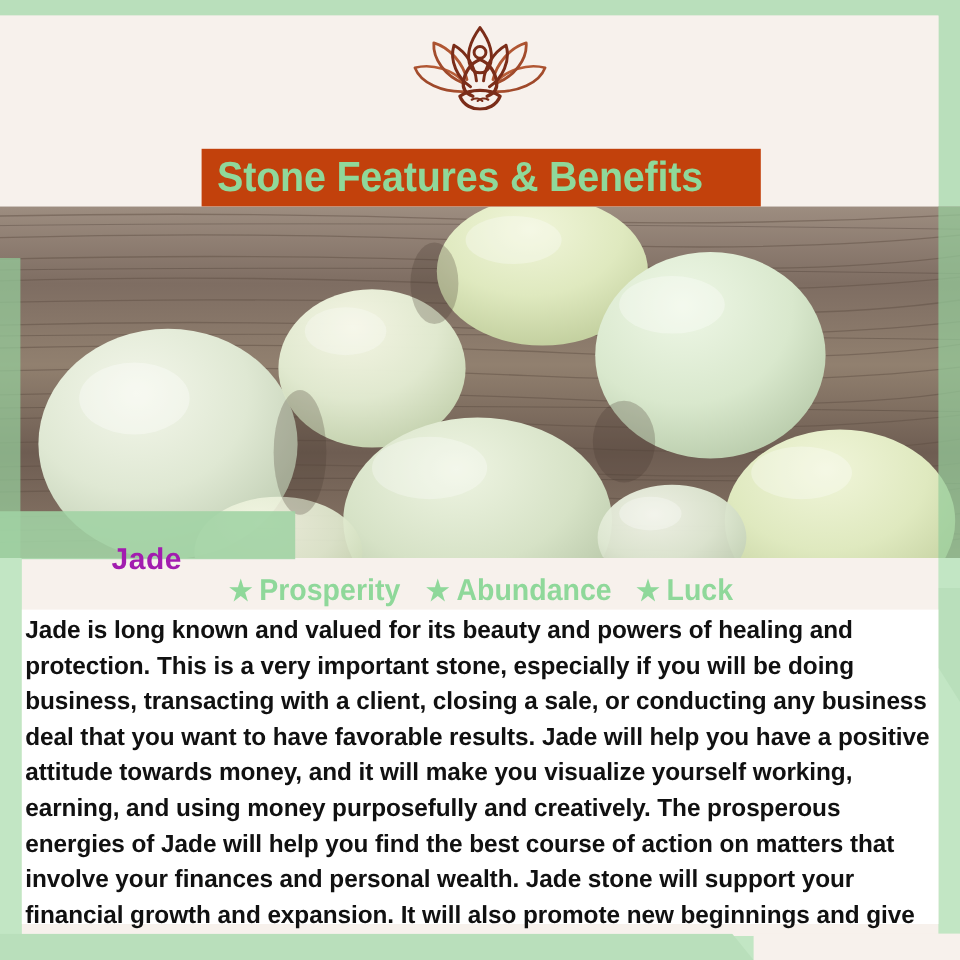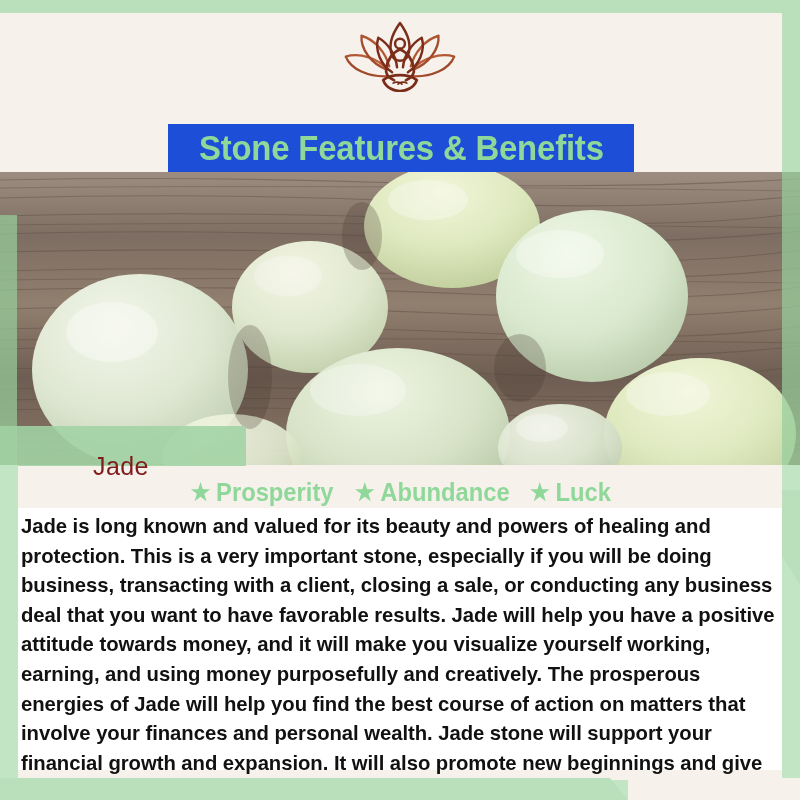--- a/index.html
+++ b/index.html
@@ -72,25 +72,24 @@
     white-space: nowrap;
   }
 
   
   .title-band {
     position: absolute;
     left: 168px;
     top: 124px;
     width: 466px;
     height: 48px;
-    background: #1d4ed8;
+    background: #c2410c;
     z-index: 7;
     display: flex;
     align-items: center;
-    justify-content: center;
   }
   .title-text {
     font-family: "Liberation Sans Narrow", "Liberation Sans", sans-serif;
     font-weight: bold;
     font-size: 35px;
     color: #8fd89a;
     letter-spacing: -0.2px;
     white-space: nowrap;
     transform: scaleX(0.94);
   }
@@ -131,23 +130,23 @@
     top: 426px;
     width: 246px;
     height: 40px;
     background: rgba(160, 211, 164, 0.88);
     z-index: 5;
     display: flex;
     align-items: center;
   }
   .jade-text {
     margin-left: 93px;
-    color: #7f1d1d;
+    color: #a21caf;
     font-size: 25px;
-    font-weight: normal;
+    font-weight: bold;
     letter-spacing: 0.4px;
     margin-top: 40px;
   }
 
   
   .lower {
     position: absolute;
     left: 0; top: 465px;
     width: 800px; height: 335px;
     background: #c2e6c4;

